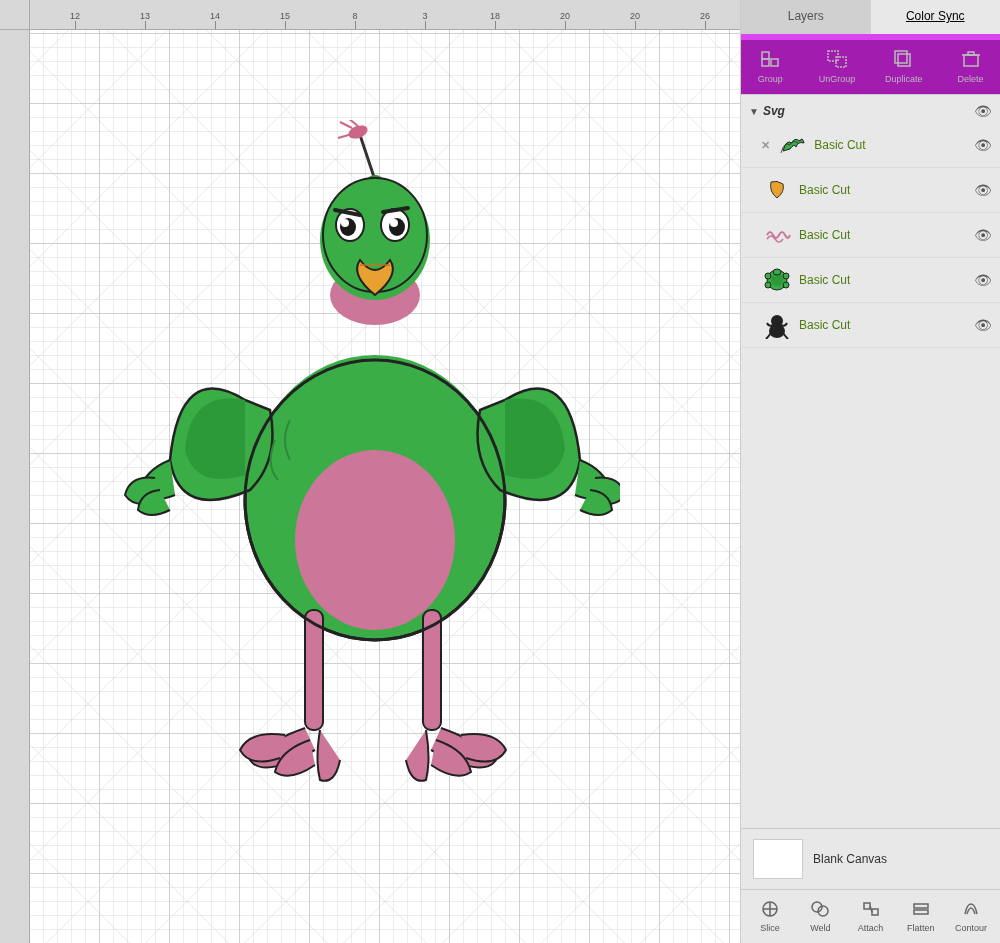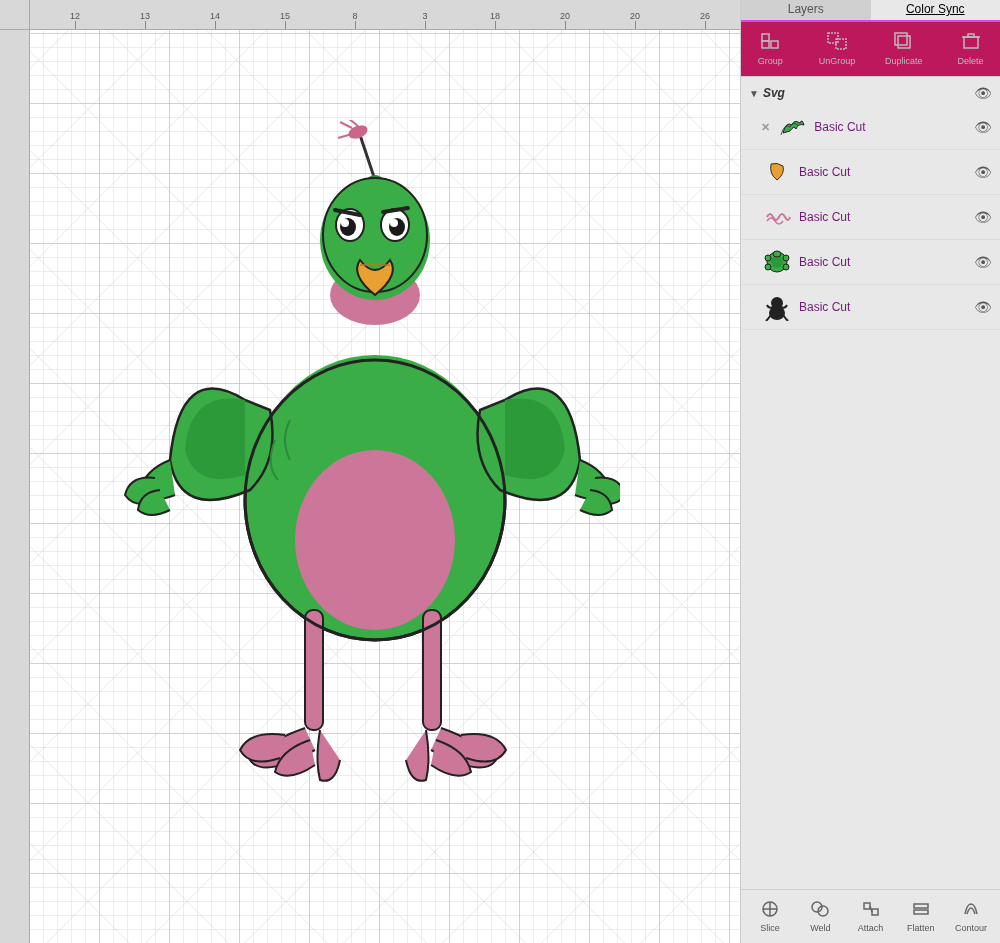--- a/index.html
+++ b/index.html
@@ -111,23 +111,23 @@
       height: 943px;
       background: #e8e8e8;
       display: flex;
       flex-direction: column;
       border-left: 1px solid #ccc;
     }
 
     
     .tab-header {
       display: flex;
-      height: 22px;
+      height: 40px;
       background: #e0e0e0;
-      border-bottom: 2px solid #d946ef;
+      border-bottom: 6px solid #d946ef;
     }
 
     .tab {
       flex: 1;
       display: flex;
       align-items: center;
       justify-content: center;
       font-size: 12px;
       cursor: pointer;
       border-bottom: 2px solid transparent;
@@ -143,21 +143,21 @@
       background: #d0d0d0;
       color: #555;
     }
 
     
     .toolbar-row {
       display: flex;
       padding: 6px 4px;
       gap: 16px;
       border-bottom: 1px solid #ccc;
-      background: #be185d;
+      background: #a21caf;
     }
 
     .toolbar-btn {
       flex: 1;
       display: flex;
       flex-direction: column;
       align-items: center;
       justify-content: center;
       padding: 4px 2px;
       cursor: pointer;
@@ -235,21 +235,21 @@
     }
 
     .layer-thumb svg {
       width: 28px;
       height: 28px;
     }
 
     .layer-name {
       flex: 1;
       font-size: 12px;
-      color: #701a75;
+      color: #4d7c0f;
     }
 
     .layer-eye {
       font-size: 14px;
       color: #555;
       cursor: pointer;
     }
 
     
     .blank-canvas-row {
@@ -556,20 +556,24 @@
           <path d="M20 22 Q23 26 25 28" stroke="#222" stroke-width="2" fill="none"></path>
           <path d="M10 14 Q6 16 4 12" stroke="#222" stroke-width="2" fill="none"></path>
           <path d="M18 14 Q22 16 24 12" stroke="#222" stroke-width="2" fill="none"></path>
         </svg>
       </div>
       <span class="layer-name">Basic Cut</span>
       <span class="layer-eye">👁</span>
     </div>
   </div>
 
+  <div class="blank-canvas-row">
+    <div class="blank-canvas-thumb"></div>
+    <span class="blank-canvas-label">Blank Canvas</span>
+  </div>
 
   <div class="bottom-action-bar">
     <div class="action-btn">
       <span class="btn-icon">
         <svg width="20" height="18" viewBox="0 0 20 18">
             <circle cx="10" cy="9" r="7" fill="none" stroke="#666" stroke-width="1.5"></circle>
             <line x1="3" y1="9" x2="17" y2="9" stroke="#666" stroke-width="1.5"></line>
             <line x1="10" y1="2" x2="10" y2="16" stroke="#666" stroke-width="1.5"></line>
           </svg>
       </span>

